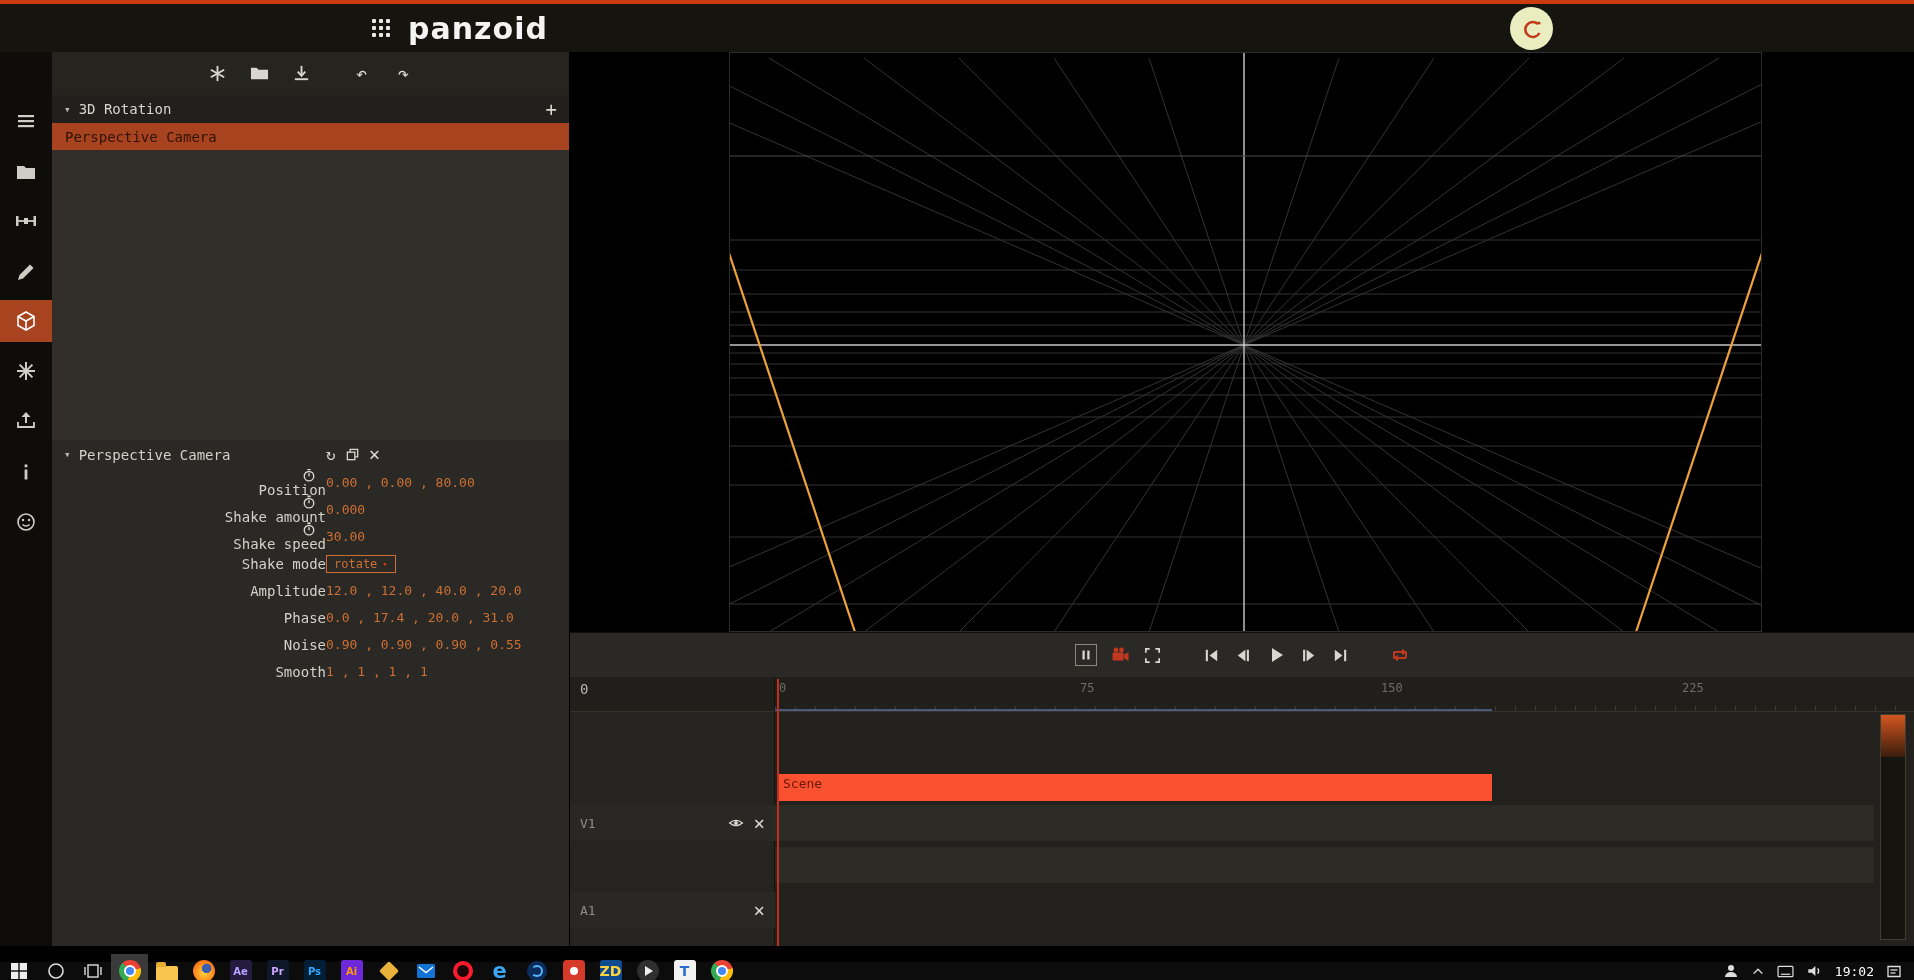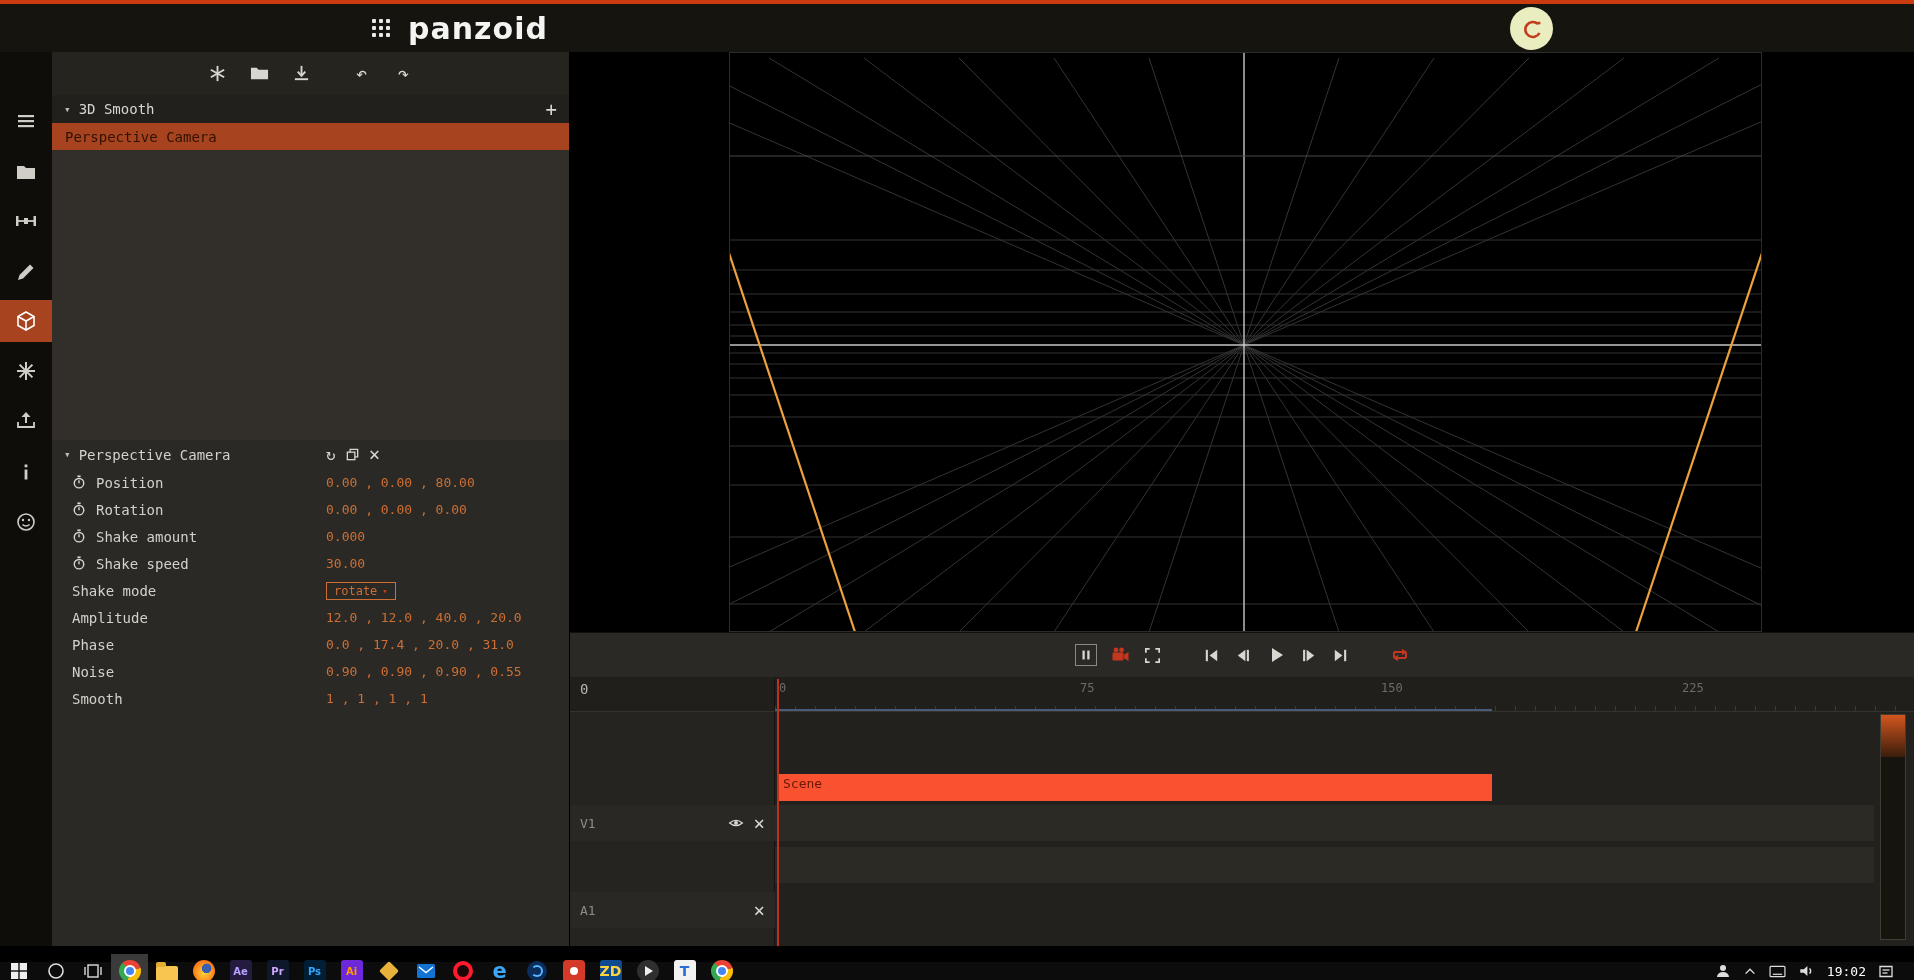--- a/index.html
+++ b/index.html
@@ -37,21 +37,21 @@
   .plus-btn{font-size:19px;color:#d8d6cf;cursor:pointer;}
   .objects-list{height:317px;background:var(--list-bg);overflow:hidden;}
   .object-item{height:27px;display:flex;align-items:center;padding-left:13px;font-size:14px;cursor:pointer;}
   .object-item.selected{background:var(--selection);color:#2f1202;}
   .props-header{height:29px;display:flex;align-items:center;padding-left:12px;font-size:14px;background:var(--panel);}
   .props-header .caret{margin-right:8px;font-size:11px;color:#bdbbb4;}
   .props-header .hdr-icons{position:absolute;left:274px;display:flex;align-items:center;gap:9px;}
   .props-header{position:relative;}
   .hdr-icon{color:#d8d6cf;cursor:pointer;font-size:16px;line-height:1;display:flex;align-items:center;}
   .prop-row{height:27px;display:flex;align-items:center;font-size:14px;}
-  .prop-left{width:274px;display:flex;align-items:flex-start;padding-left:20px;}
+  .prop-left{width:274px;display:flex;align-items:flex-end;padding-left:20px;flex-direction:column;}
   .kf-icon{width:15px;margin-right:9px;display:flex;cursor:pointer;}
   .prop-row.no-kf .prop-left{padding-left:20px;}
   .prop-label{color:var(--text);}
   .prop-value{color:var(--value-text);font-size:13px;cursor:text;}
   .chip{display:inline-flex;align-items:center;gap:5px;border:1px solid var(--value-text);color:var(--value-text);font-size:12px;padding:1px 7px;cursor:pointer;}
   .chip .chip-caret{font-size:9px;color:var(--accent);}
 
   
   .right-area{position:absolute;left:570px;top:52px;right:0;bottom:34px;}
   .viewport{position:absolute;top:0;left:0;right:0;height:580px;background:#000;cursor:grab;}
@@ -106,21 +106,21 @@
   .tb-folder::before{content:"";position:absolute;top:-4px;left:0;width:10px;height:5px;background:#e5ad32;border-radius:2px 2px 0 0;}
   .opera-ring{width:20px;height:20px;border-radius:50%;border:4px solid #ff1b2d;background:#1a0507;}
   .edge-e{font-family:"DejaVu Sans",sans-serif;font-weight:700;font-size:21px;color:#3da6f5;}
   .swirl{width:20px;height:20px;border-radius:50%;background:#0b2d5c;position:relative;}
   .swirl::after{content:"";position:absolute;inset:4px;border:2.5px solid #57b6ff;border-left-color:transparent;border-radius:50%;}
   .red-app{width:22px;height:22px;border-radius:4px;background:#d53a28;position:relative;}
   .red-app::after{content:"";position:absolute;inset:7px;border-radius:50%;background:#fff;}
   .play-ball{width:22px;height:22px;border-radius:50%;background:#2f2f2f;position:relative;}
   .play-ball::after{content:"";position:absolute;left:8px;top:6px;border-left:8px solid #eee;border-top:5px solid transparent;border-bottom:5px solid transparent;}
   .amber{width:14px;height:14px;background:#e8b23a;border-radius:2px;transform:rotate(45deg);}
-  .tb-tray{margin-left:auto;display:flex;align-items:center;gap:12px;padding-right:20px;height:100%;}
+  .tb-tray{margin-left:auto;display:flex;align-items:center;gap:12px;padding-right:12px;height:100%;}
   .tray-icon{display:flex;align-items:center;cursor:pointer;}
   .tray-time{font-size:13px;color:#fff;cursor:pointer;}
 </style>
 </head>
 <body>
 
 <div class="top-border"></div>
 <div class="topbar">
   <div class="dots-grid">
     <i></i>
@@ -227,21 +227,21 @@
           <polyline points="6,8 10,12.5 14,8"></polyline>
           <line x1="3" y1="16" x2="17" y2="16"></line>
         </svg>
     </span>
     <span class="tool-btn gap-left">↶</span>
     <span class="tool-btn">↷</span>
   </div>
 
   <div class="section-header">
     <span class="caret">▾</span>
-    <span>3D Smooth</span>
+    <span>3D Rotation</span>
     <span class="spacer"></span>
     <span class="plus-btn">+</span>
   </div>
 
   <div class="objects-list">
     <div class="object-item selected">Perspective Camera</div>
   </div>
 
   <div class="props-header">
     <span class="caret">▾</span>
@@ -263,33 +263,20 @@
       <span class="kf-icon">
         <svg width="14" height="14" viewBox="0 0 13 13" fill="none" stroke="#d8d6cf" stroke-width="1.3">
             <circle cx="6.5" cy="7.6" r="4.4"></circle>
             <line x1="6.5" y1="7.6" x2="6.5" y2="4.8"></line>
             <line x1="5" y1="1.2" x2="8" y2="1.2" stroke-width="1.6"></line>
           </svg>
       </span>
       <span class="prop-label">Position</span>
     </span>
     <span class="prop-value">0.00 , 0.00 , 80.00</span>
-  </div>
-  <div class="prop-row">
-    <span class="prop-left">
-      <span class="kf-icon">
-        <svg width="14" height="14" viewBox="0 0 13 13" fill="none" stroke="#d8d6cf" stroke-width="1.3">
-            <circle cx="6.5" cy="7.6" r="4.4"></circle>
-            <line x1="6.5" y1="7.6" x2="6.5" y2="4.8"></line>
-            <line x1="5" y1="1.2" x2="8" y2="1.2" stroke-width="1.6"></line>
-          </svg>
-      </span>
-      <span class="prop-label">Rotation</span>
-    </span>
-    <span class="prop-value">0.00 , 0.00 , 0.00</span>
   </div>
   <div class="prop-row">
     <span class="prop-left">
       <span class="kf-icon">
         <svg width="14" height="14" viewBox="0 0 13 13" fill="none" stroke="#d8d6cf" stroke-width="1.3">
             <circle cx="6.5" cy="7.6" r="4.4"></circle>
             <line x1="6.5" y1="7.6" x2="6.5" y2="4.8"></line>
             <line x1="5" y1="1.2" x2="8" y2="1.2" stroke-width="1.6"></line>
           </svg>
       </span>

